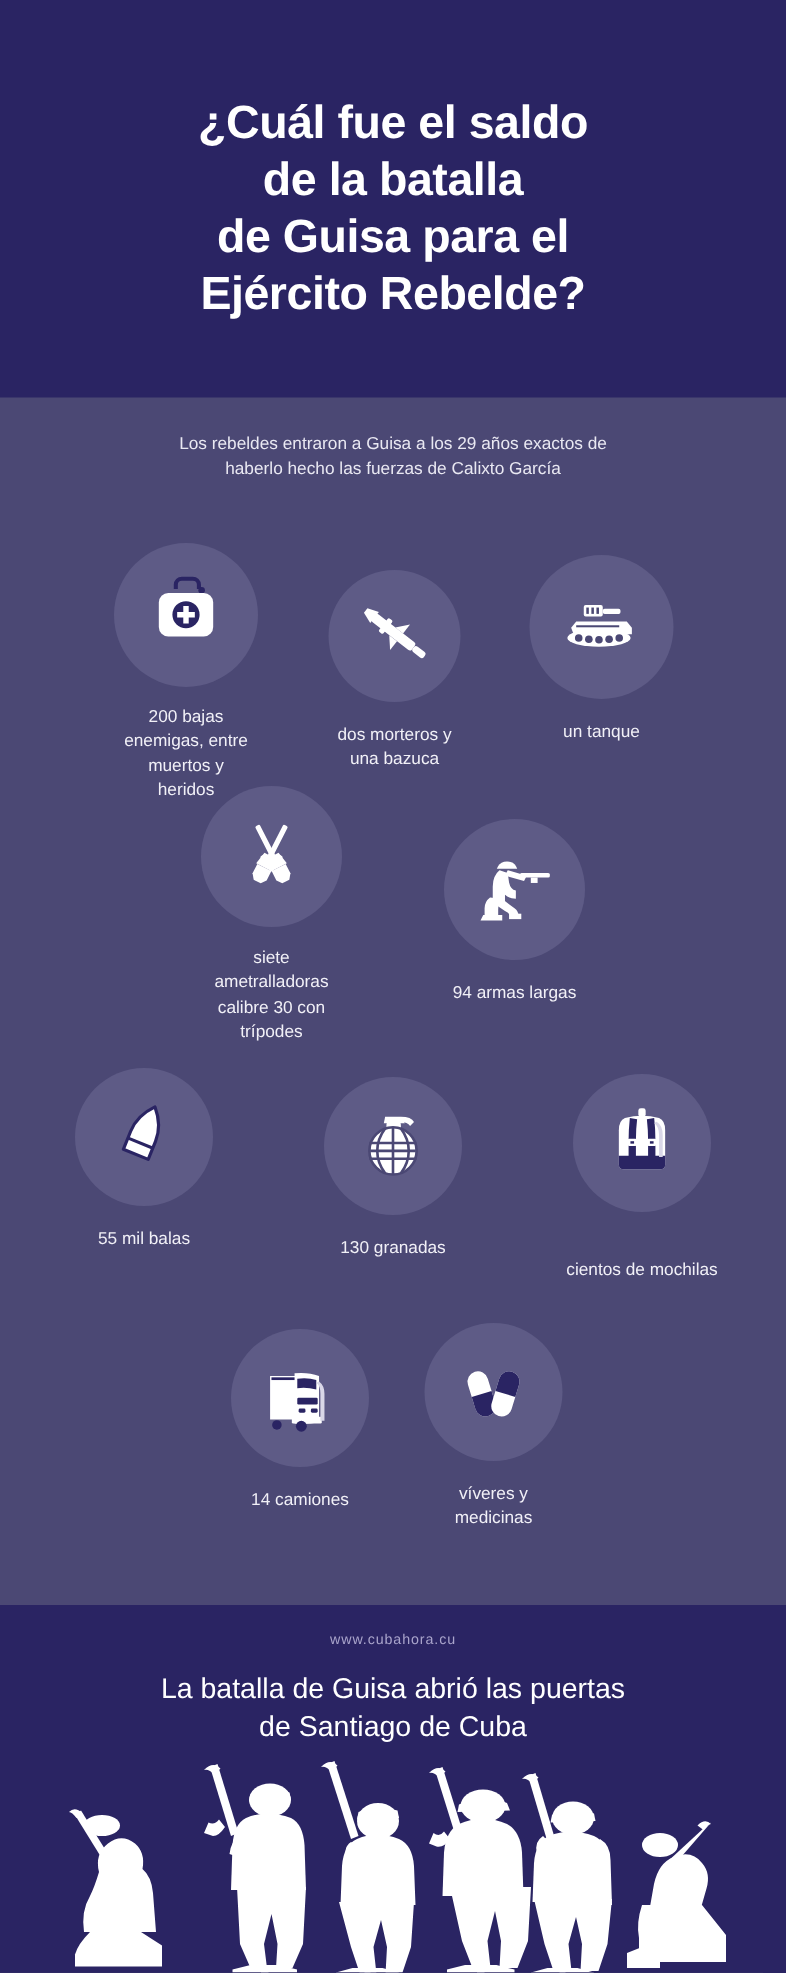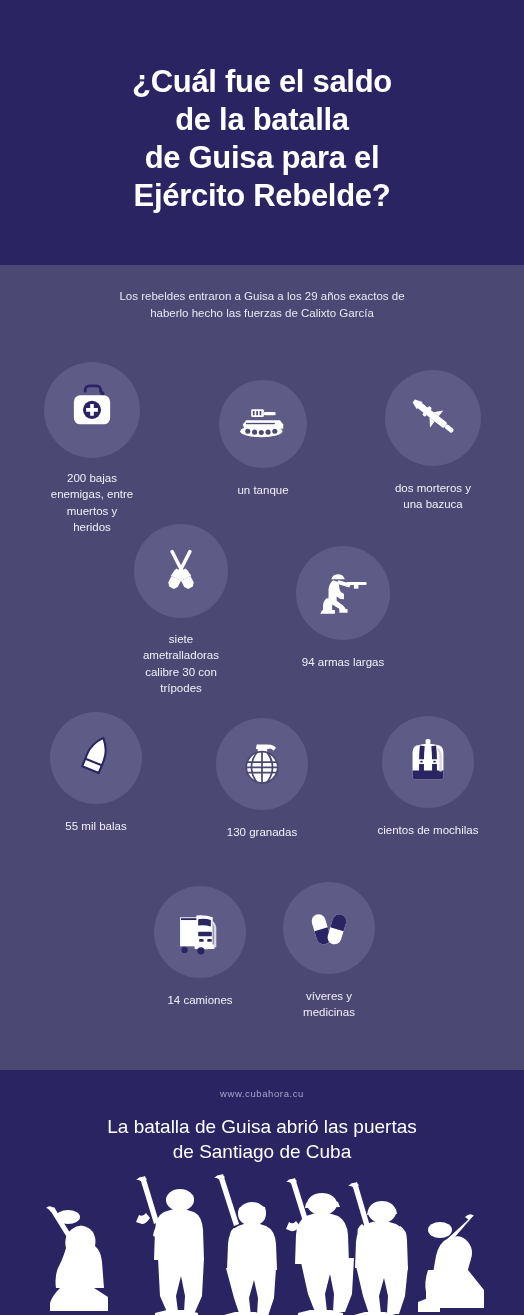--- a/index.html
+++ b/index.html
@@ -59,21 +59,21 @@
   }
   .cap {
     color:#f1f0f7;
     font-size:11.5px;
     line-height:1.42;
     text-align:center;
     white-space:pre-line;
   }
 
   
-  #row1 { left:0; top:362px; width:524px; gap:56px; }
+  #row1 { left:0; top:362px; width:524px; gap:24px; }
   #row2 { left:0; top:524px; width:524px; gap:52px; }
   #row3 { left:0; top:712px; width:524px; gap:42px; }
   #row4 { left:0; top:886px; width:524px; gap:24px; }
 
   #row1 .cell:nth-child(1) .disc { width:96px; height:96px; }
   #row1 .cell:nth-child(1) .cap  { margin-top:12px; width:120px; }
   #row1 .cell:nth-child(2) { margin-top:18px; }
   #row1 .cell:nth-child(2) .disc { width:88px; height:88px; }
   #row1 .cell:nth-child(2) .cap  { margin-top:14px; width:110px; }
   #row1 .cell:nth-child(3) { margin-top:8px; }
@@ -82,21 +82,21 @@
 
   #row2 .cell:nth-child(1) .disc { width:94px; height:94px; }
   #row2 .cell:nth-child(1) .cap  { margin-top:13px; width:110px; }
   #row2 .cell:nth-child(2) { margin-top:22px; }
   #row2 .cell:nth-child(2) .disc { width:94px; height:94px; }
   #row2 .cell:nth-child(2) .cap  { margin-top:14px; width:110px; }
 
   #row3 .cell .disc { width:92px; height:92px; }
   #row3 .cell .cap  { margin-top:14px; width:124px; }
   #row3 .cell:nth-child(2) { margin-top:6px; }
-  #row3 .cell:nth-child(3) { margin-top:4px; }
+  #row3 .cell:nth-child(3) { margin-top:4px;gap:17px; }
 
   #row4 .cell:nth-child(1) .disc { width:92px; height:92px; }
   #row4 .cell:nth-child(1) .cap  { margin-top:14px; width:110px; }
   #row4 .cell:nth-child(2) { margin-top:-4px; }
   #row4 .cell:nth-child(2) .disc { width:92px; height:92px; }
   #row4 .cell:nth-child(2) .cap  { margin-top:14px; width:100px; }
 
   
   .site {
     position:absolute; left:0; top:1088px; width:524px;
@@ -146,20 +146,39 @@
             <rect x="12" y="18" width="40" height="32" rx="7" fill="#ffffff"></rect>
             <circle cx="32" cy="34" r="10" fill="#2a2463"></circle>
             <path d="M30 27.5 h4 v4.5 h4.5 v4 H34 v4.5 h-4 V36 h-4.5 v-4 H30 z" fill="#ffffff"></path>
           </svg>
         </span>
       </div>
       <div class="cap">200 bajas
 enemigas, entre
 muertos y
 heridos</div>
+    </div>
+
+    <div class="cell">
+      <div class="disc">
+        <span>
+          <svg width="60" height="60" viewBox="0 0 64 64">
+            <g fill="#ffffff" transform="rotate(38 32 32)">
+              <path d="M6 30 l8 -3 v10 l-8 -3 z"></path>
+              <rect x="13" y="28.5" width="36" height="7" rx="2"></rect>
+              <rect x="49" y="29.5" width="10" height="5" rx="2"></rect>
+              <path d="M30 28.5 l7 -8 v8 z"></path>
+              <path d="M30 35.5 l7 8 v-8 z"></path>
+              <rect x="22" y="26" width="4" height="12" rx="1.2"></rect>
+            </g>
+          </svg>
+        </span>
+      </div>
+      <div class="cap">dos morteros y
+una bazuca</div>
     </div>
 
     <div class="cell">
       <div class="disc">
         <span>
           <svg width="54" height="54" viewBox="0 0 64 64">
             <g fill="#ffffff">
               <rect x="18" y="17" width="15" height="9" rx="1.5"></rect>
               <rect x="33" y="20" width="14" height="4" rx="1.5"></rect>
               <path d="M12 30 h40 l4 5 v5 H10 l-2 -5 z"></path>
@@ -173,39 +192,20 @@
               <circle cx="22" cy="44" r="3"></circle>
               <circle cx="30" cy="44.5" r="3"></circle>
               <circle cx="38" cy="44" r="3"></circle>
               <circle cx="46" cy="43" r="3"></circle>
               <rect x="12" y="33" width="34" height="1.6"></rect>
             </g>
           </svg>
         </span>
       </div>
       <div class="cap">un tanque</div>
-    </div>
-
-    <div class="cell">
-      <div class="disc">
-        <span>
-          <svg width="60" height="60" viewBox="0 0 64 64">
-            <g fill="#ffffff" transform="rotate(38 32 32)">
-              <path d="M6 30 l8 -3 v10 l-8 -3 z"></path>
-              <rect x="13" y="28.5" width="36" height="7" rx="2"></rect>
-              <rect x="49" y="29.5" width="10" height="5" rx="2"></rect>
-              <path d="M30 28.5 l7 -8 v8 z"></path>
-              <path d="M30 35.5 l7 8 v-8 z"></path>
-              <rect x="22" y="26" width="4" height="12" rx="1.2"></rect>
-            </g>
-          </svg>
-        </span>
-      </div>
-      <div class="cap">dos morteros y
-una bazuca</div>
     </div>
 
   </div>
 
   <div class="row" id="row2">
 
     <div class="cell">
       <div class="disc">
         <span>
           <svg width="56" height="56" viewBox="0 0 64 64">

